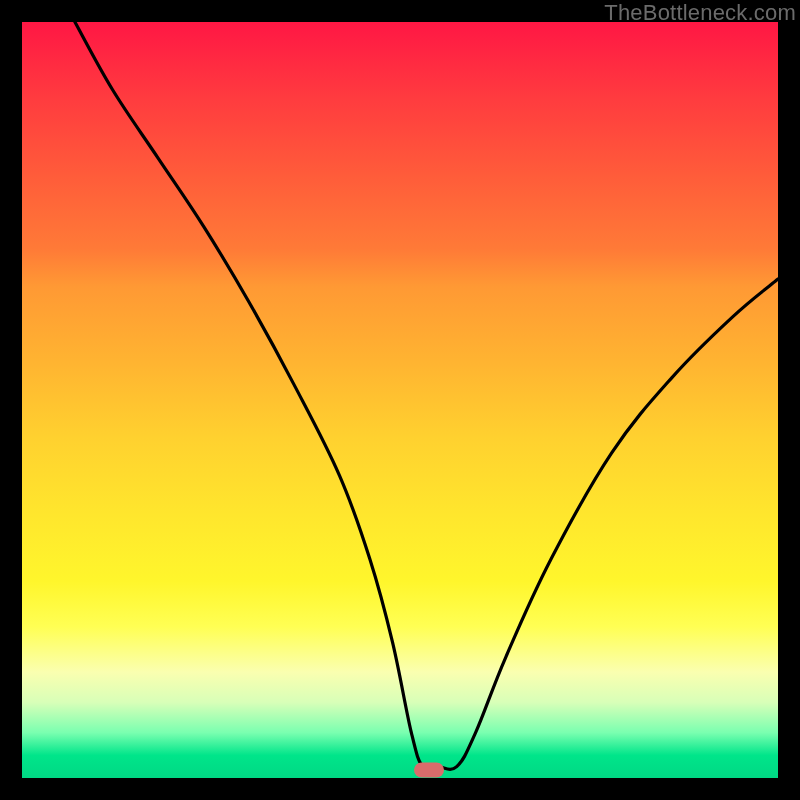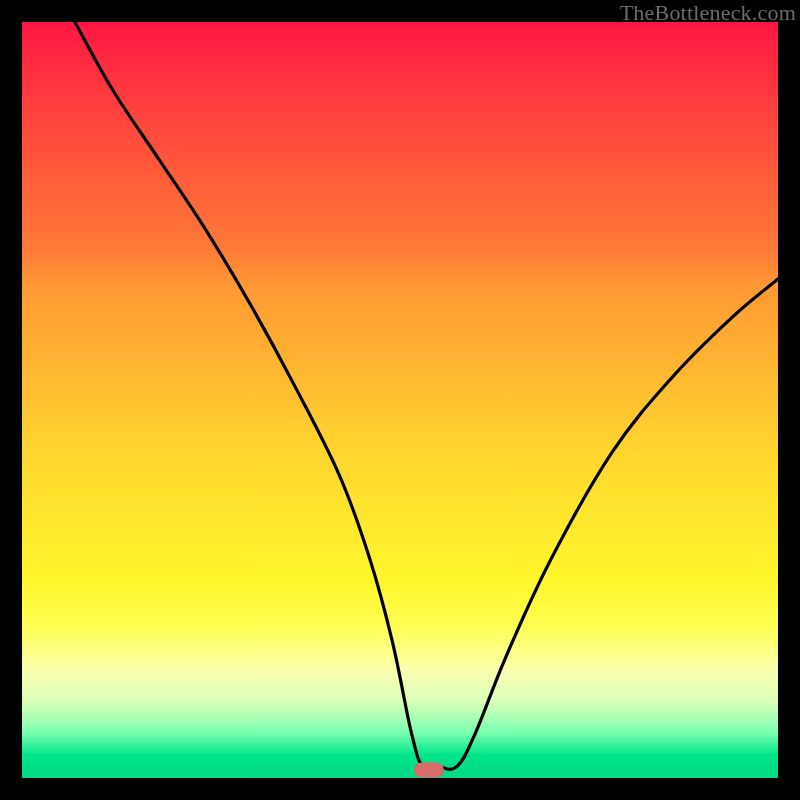--- a/index.html
+++ b/index.html
@@ -9,21 +9,20 @@
     height: 800px;
     background: #000;
     overflow: hidden;
     font-family: Arial, Helvetica, sans-serif;
   }
   .frame {
     position: relative;
     width: 800px;
     height: 800px;
     background: #000;
-    font-family: Liberation Serif, serif;
   }
   .plot {
     position: absolute;
     left: 22px;
     top: 22px;
     width: 756px;
     height: 756px;
     background: linear-gradient(
       to bottom,
       #ff1744 0%,

